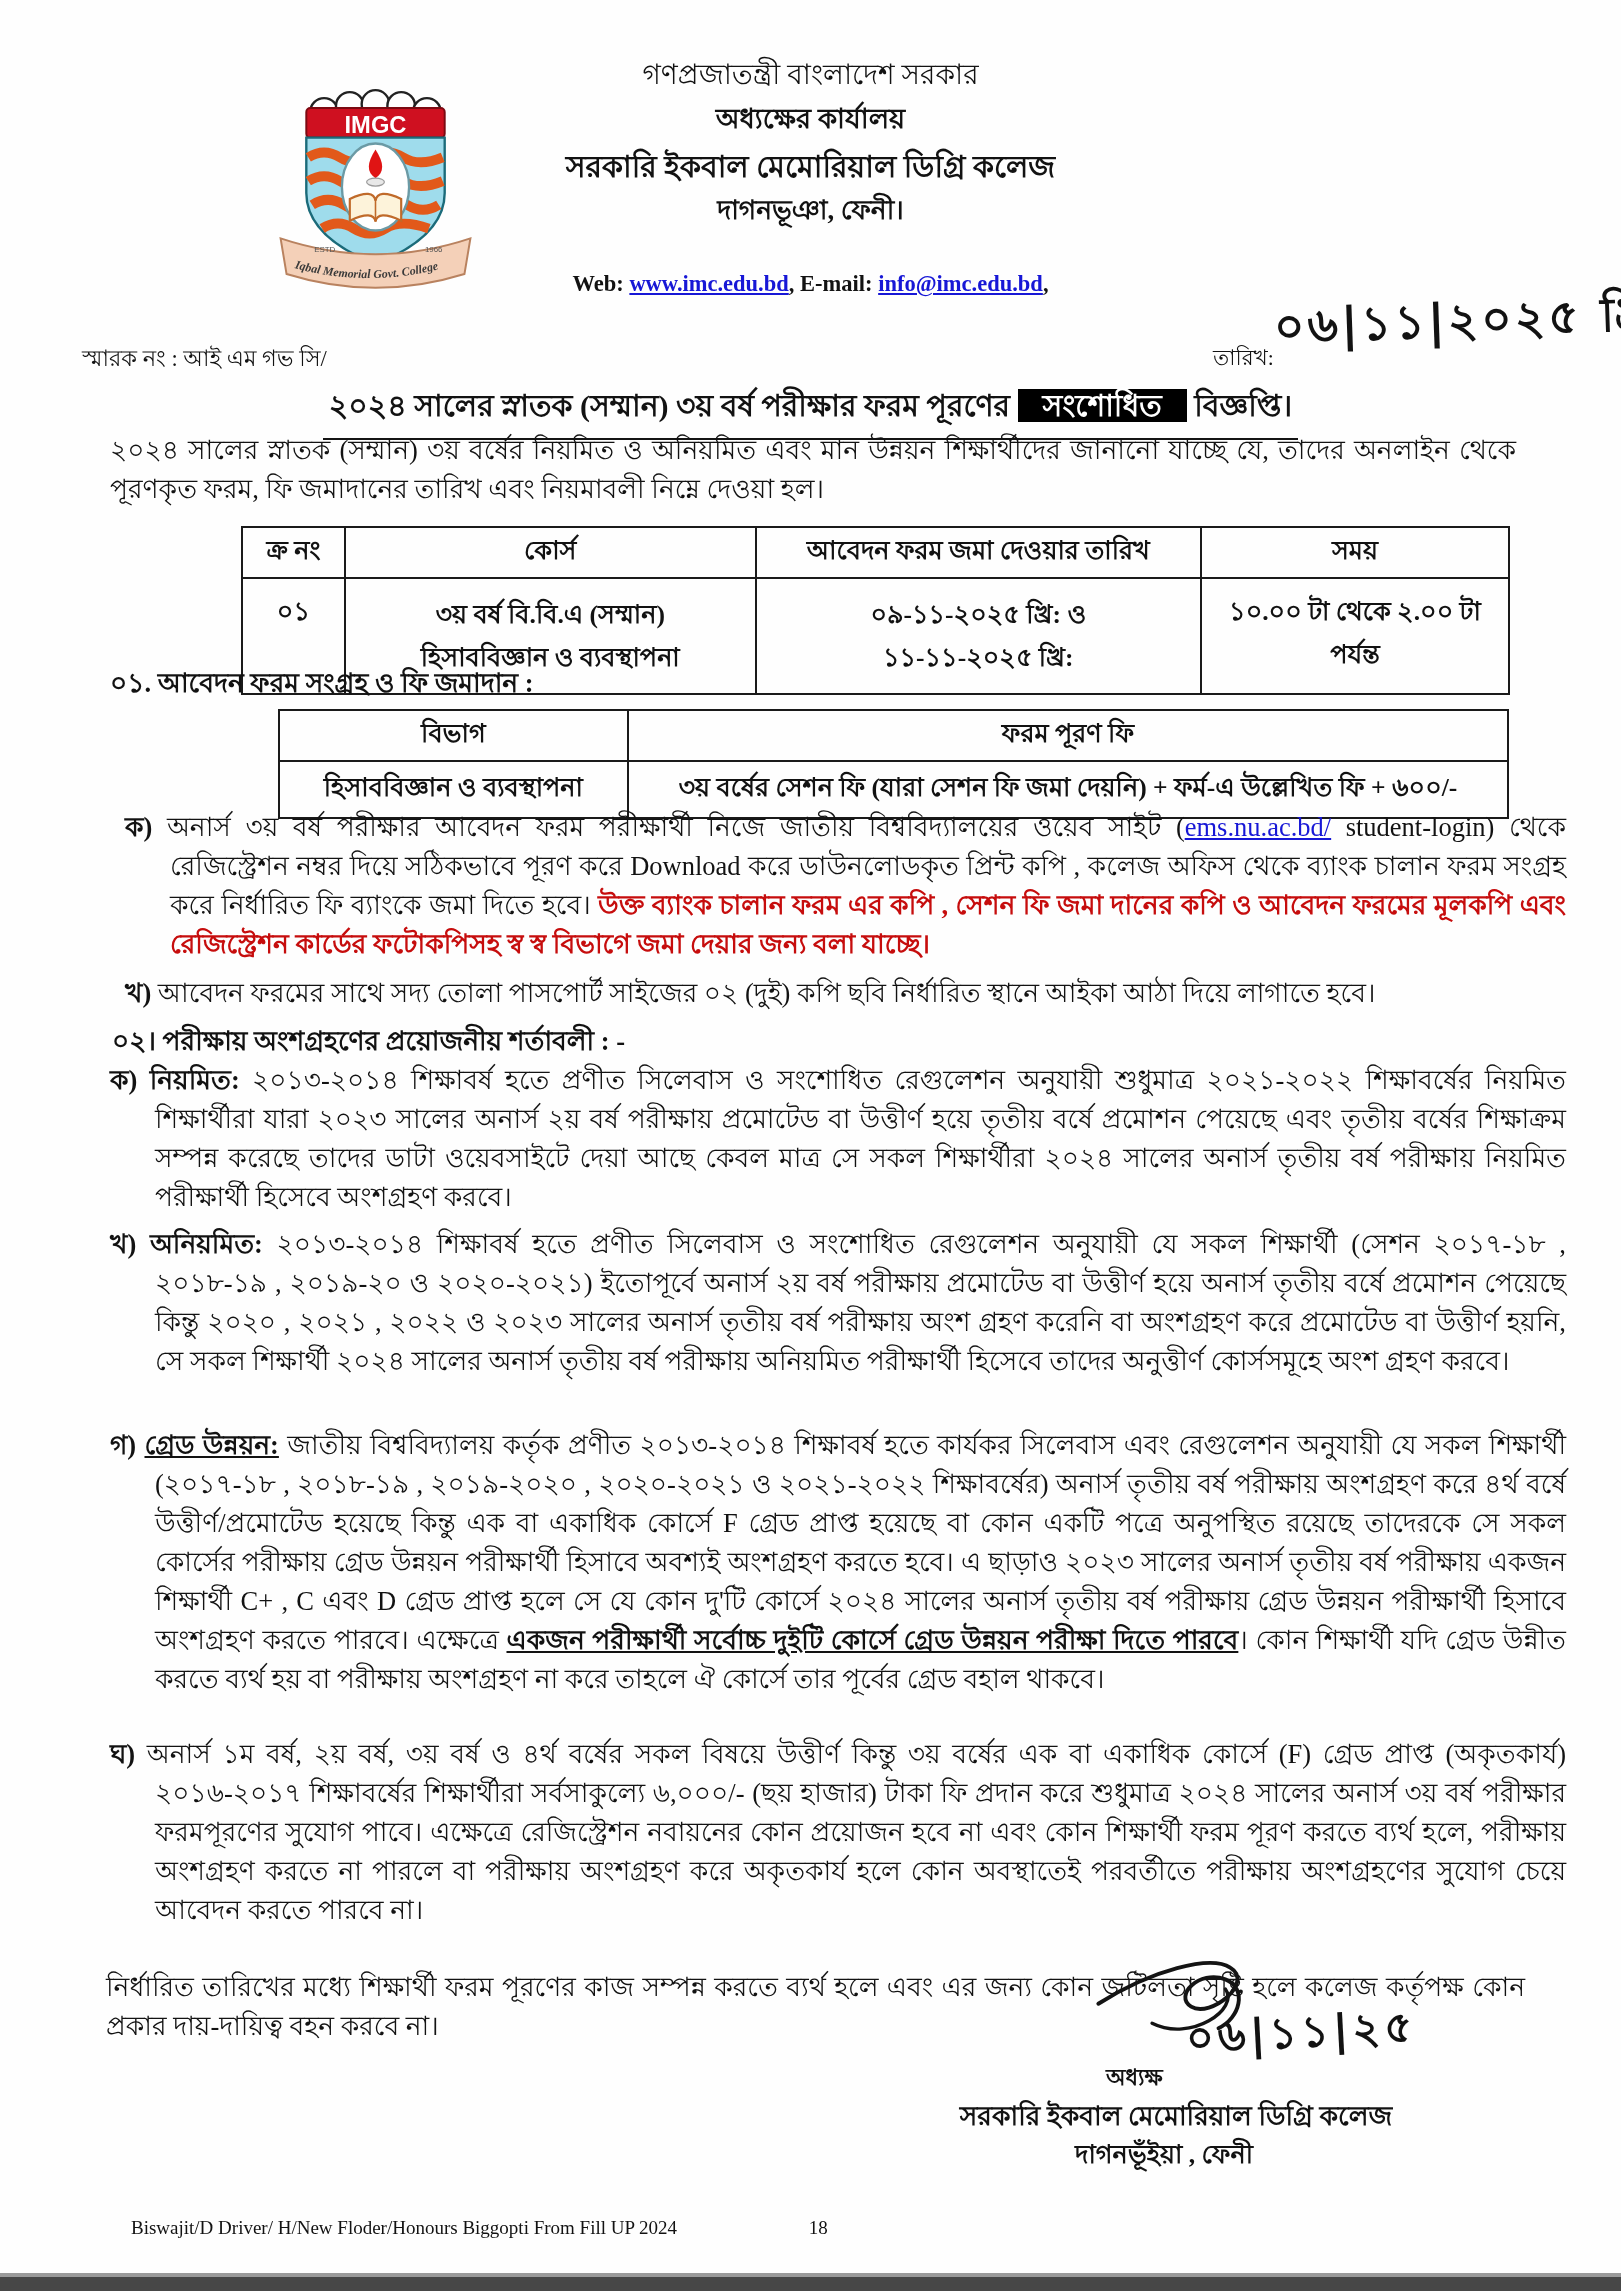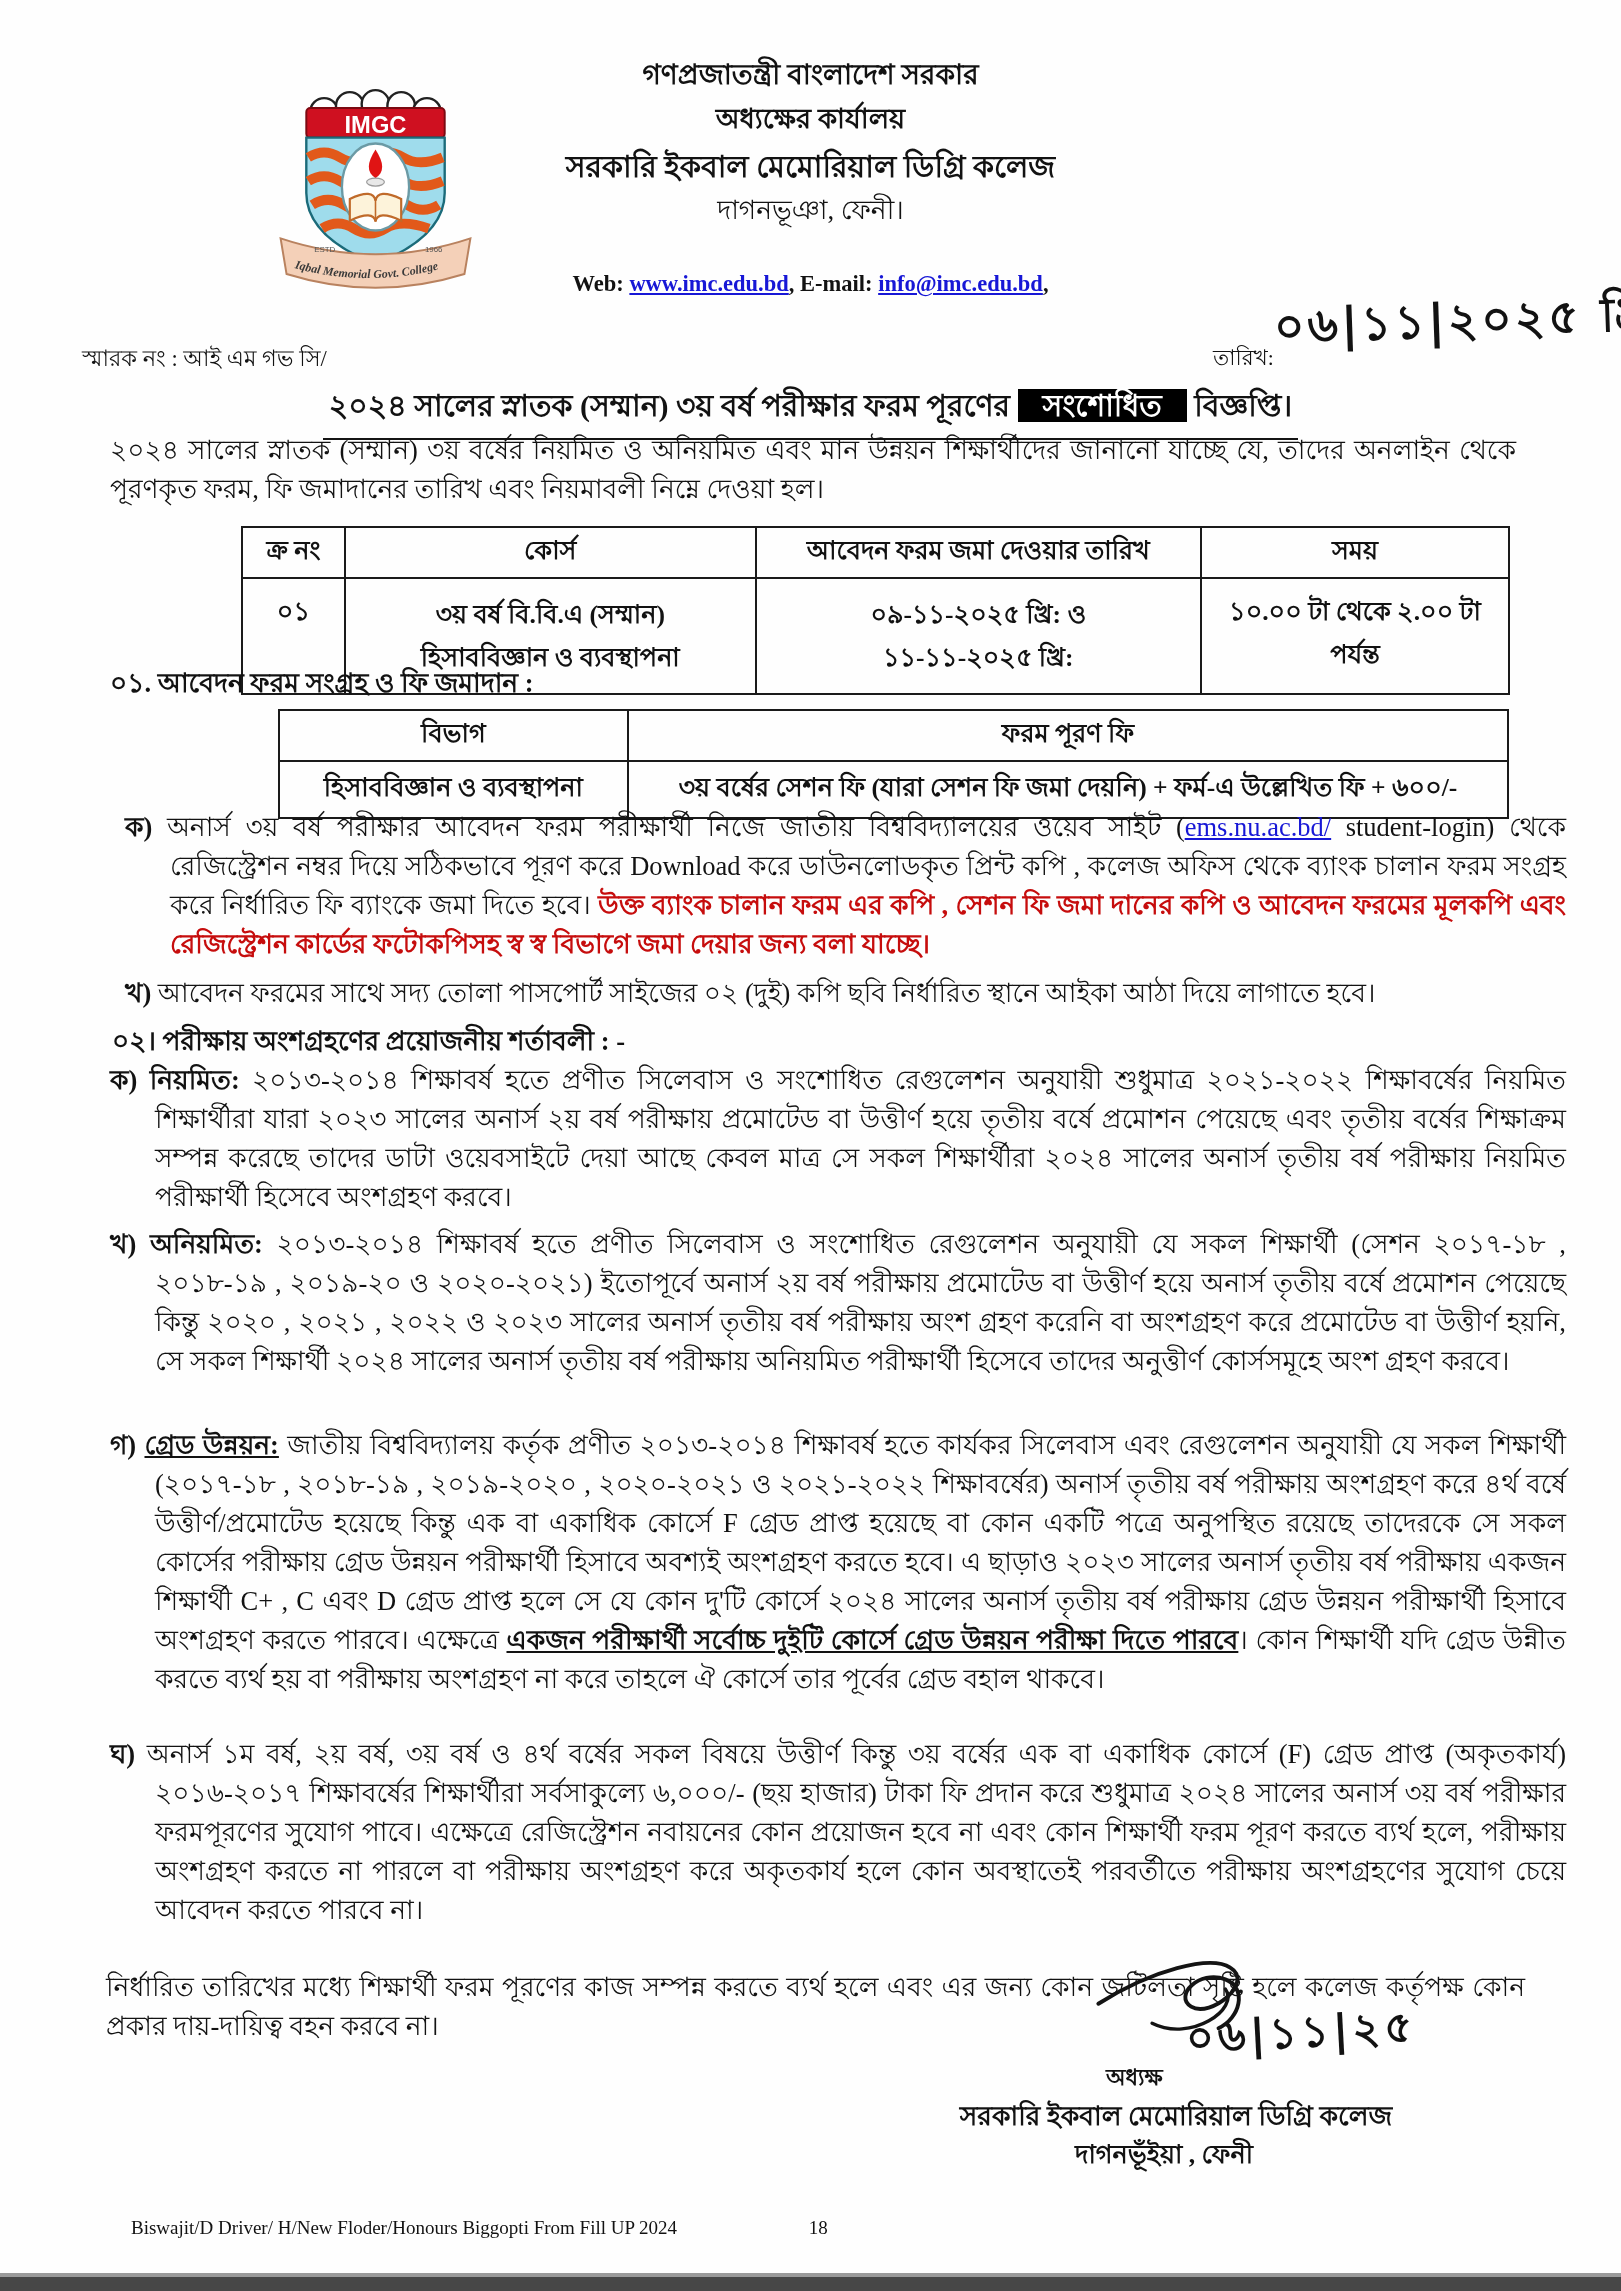--- a/index.html
+++ b/index.html
@@ -8,24 +8,24 @@
     width:1621px;height:2292px;
     margin:0 auto;
     background:#fefefe;
     color:#121212;
     font-family:"Liberation Serif","DejaVu Serif",serif;
     overflow:hidden;
   }
   .abs{position:absolute;}
   
   .hline{left:0;width:100%;text-align:center;}
-  .h1{top:53px;font-size:28px;font-weight:700;}
+  .h1{top:53px;font-size:28px;font-weight:400;}
   .h2{top:98px;font-size:27.4px;font-weight:700;}
   .h3{top:143px;font-size:30px;font-weight:700;}
-  .h4{top:190px;font-size:26.5px;font-weight:400;}
+  .h4{top:190px;font-size:26.5px;font-weight:700;}
   .webline{top:271px;font-size:22.5px;font-weight:700;}
   .link{color:#1717d6;text-decoration:underline;cursor:pointer;}
   
   .memo-no{left:82px;top:341px;font-size:22.5px;}
   .date-label{left:1213px;top:341px;font-size:21.6px;}
   .date-hw{left:1274px;top:284px;font-size:47px;font-weight:700;
            font-family:"DejaVu Sans",sans-serif;transform:rotate(-2deg);
            letter-spacing:2.9px;white-space:nowrap;}
   
   .title{left:0;top:382px;width:100%;text-align:center;font-size:30px;font-weight:700;}

